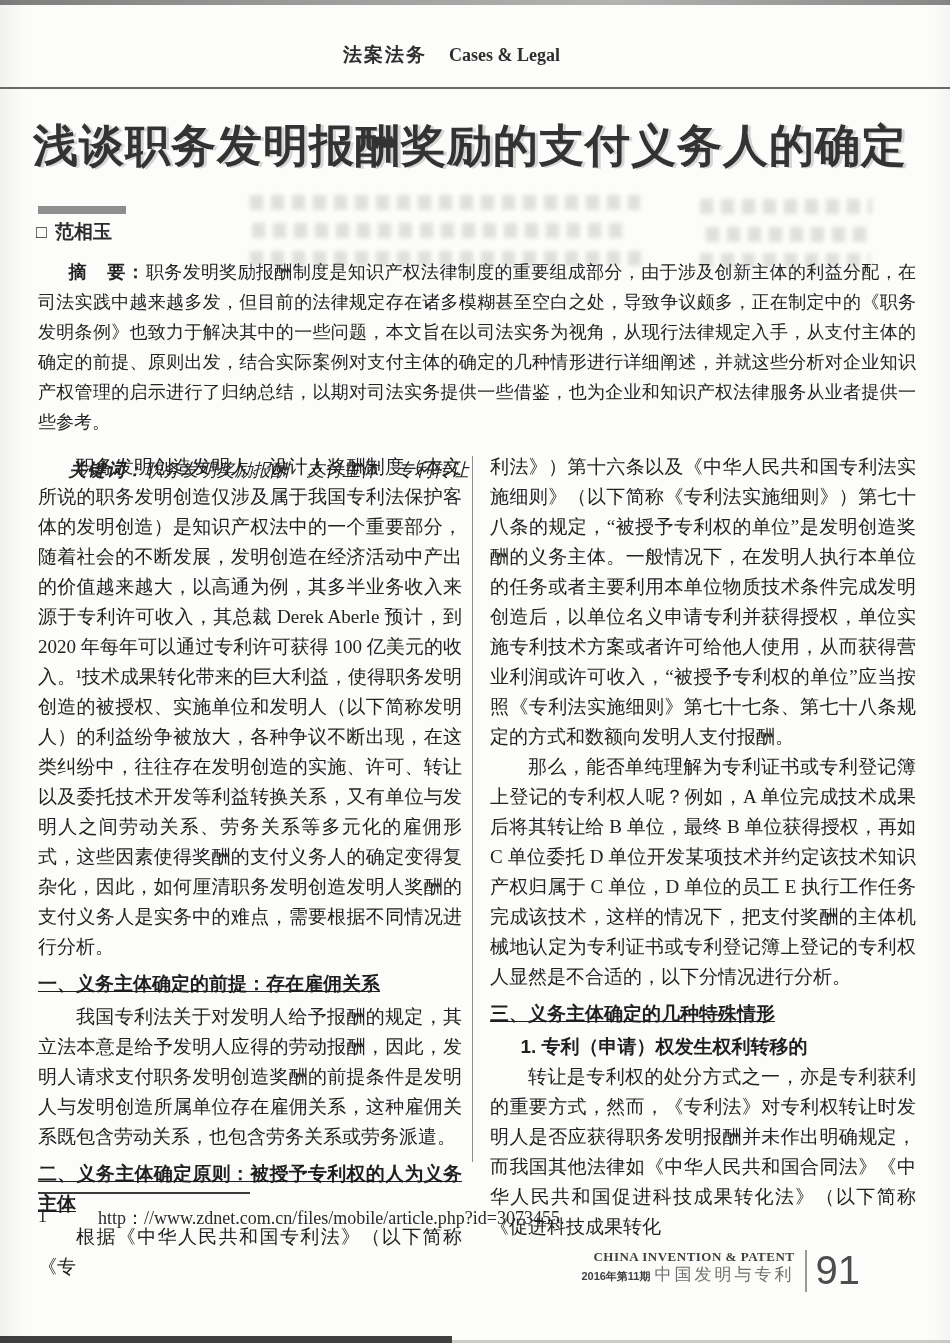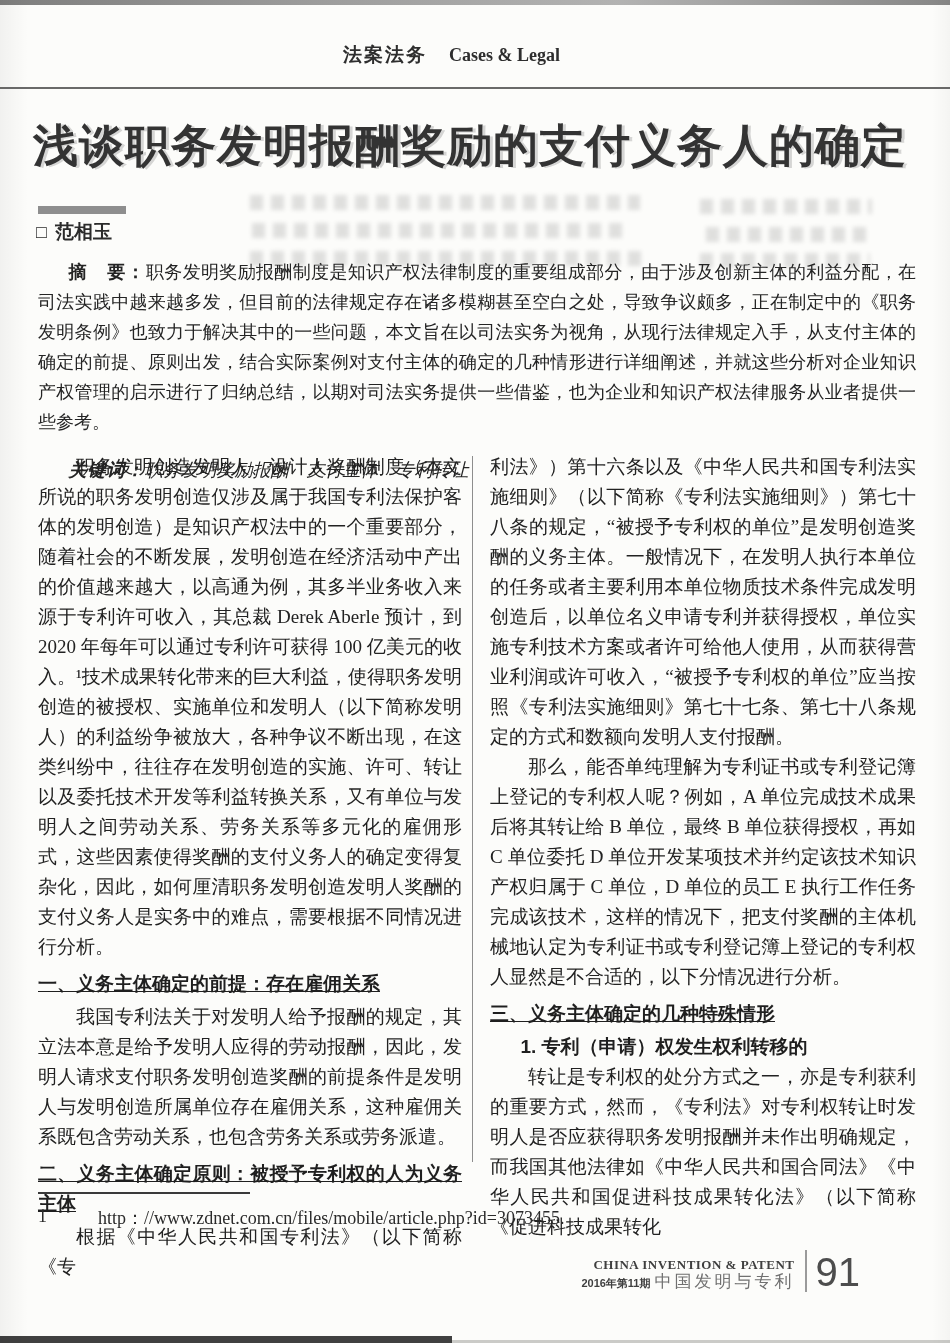--- a/index.html
+++ b/index.html
@@ -58,21 +58,21 @@
   .col h4{margin:0;font-family:"Liberation Sans",sans-serif;font-weight:bold;
     font-size:19px;line-height:30px;color:#1f1f1f;text-indent:1.6em;}
   .col-divider{position:absolute;top:456px;left:472px;width:1px;height:706px;background:#8d8d8d;}
 
   
   .footnote-rule{position:absolute;top:1192px;left:38px;width:212px;height:2px;background:#3a3a3a;}
   .footnote{position:absolute;top:1206px;left:38px;font-size:18px;color:#2a2a2a;display:flex;}
   .footnote .fn-no{width:60px;}
 
   
-  .footer{position:absolute;top:1250px;right:90px;display:flex;align-items:flex-end;}
+  .footer{position:absolute;top:1250px;right:90px;display:flex;align-items:flex-start;}
   .journal-block{text-align:right;line-height:1.15;}
   .journal-en{font-family:"Liberation Serif",serif;font-weight:bold;font-size:13px;
     letter-spacing:.5px;color:#3f3f3f;}
   .journal-cn-line{white-space:nowrap;}
   .issue{font-family:"Liberation Sans",sans-serif;font-weight:bold;font-size:11px;color:#3f3f3f;}
   .journal-cn{font-family:"Liberation Sans",sans-serif;font-size:17px;color:#707070;letter-spacing:3px;margin-left:4px;}
   .footer-sep{width:2px;height:42px;background:#9a9a9a;margin:0 9px 0 10px;}
   .page-number{font-family:"Liberation Sans",sans-serif;font-size:40px;color:#4d4d4d;line-height:1;}
 </style>
 </head>

